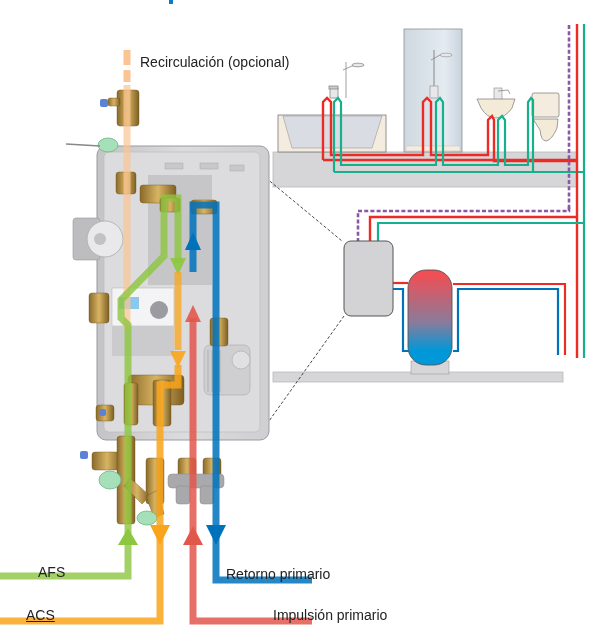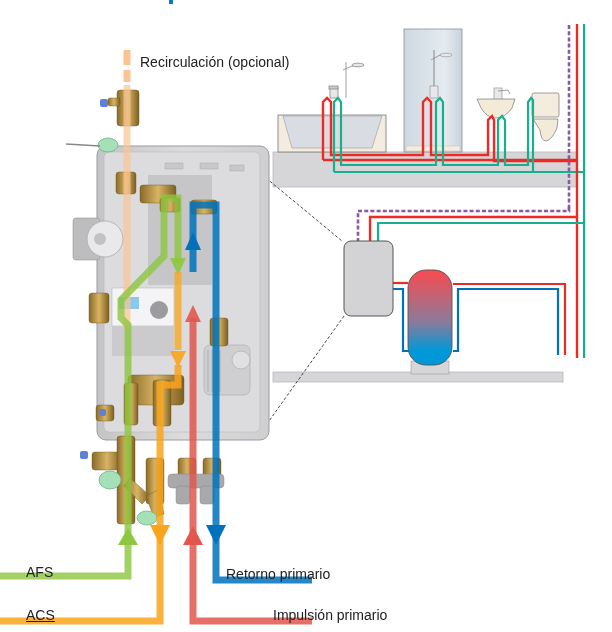--- a/index.html
+++ b/index.html
@@ -211,16 +211,16 @@
     <polygon points="185,322 201,322 193,305" fill="#e2574c" opacity="0.9"></polygon>
     <polygon points="183,545 203,545 193,526" fill="#e2574c"></polygon>
 
     <path d="M193 272 L193 205 L216 205 L216 580 L312 580" fill="none" stroke="#0072bc" stroke-width="7" stroke-opacity="0.85"></path>
     <polygon points="185,250 201,250 193,232" fill="#0072bc"></polygon>
     <polygon points="206,525 226,525 216,545" fill="#0072bc"></polygon>
   </g>
 </svg>
 
 <div class="lbl" style="left:140px; top:54px;">Recirculación (opcional)</div>
-<div class="lbl" style="left:26px; top:564px;">AFS</div>
+<div class="lbl" style="left:38px; top:564px;">AFS</div>
 <div class="lbl" style="left:26px; top:607px;text-decoration:underline;">ACS</div>
 <div class="lbl" style="left:226px; top:566px;text-align:center;">Retorno primario</div>
 <div class="lbl" style="left:226px; top:607px;padding-left:47px;">Impulsión primario</div>
 
 </body></html>

